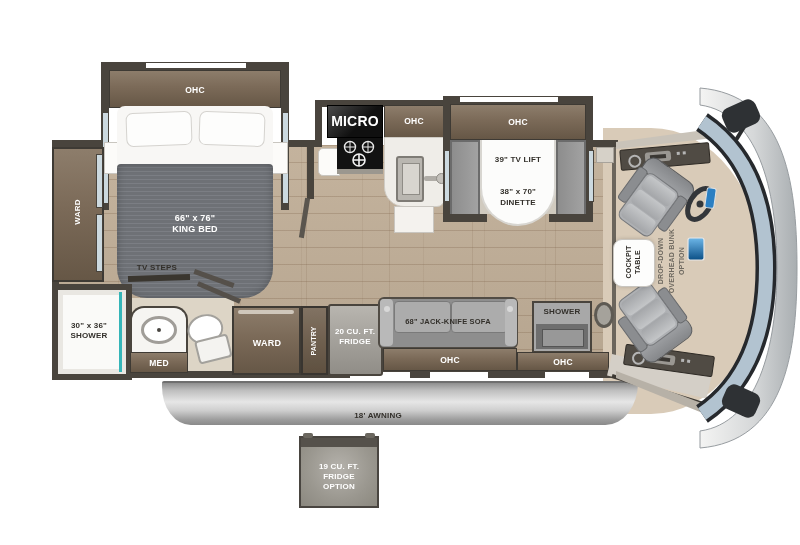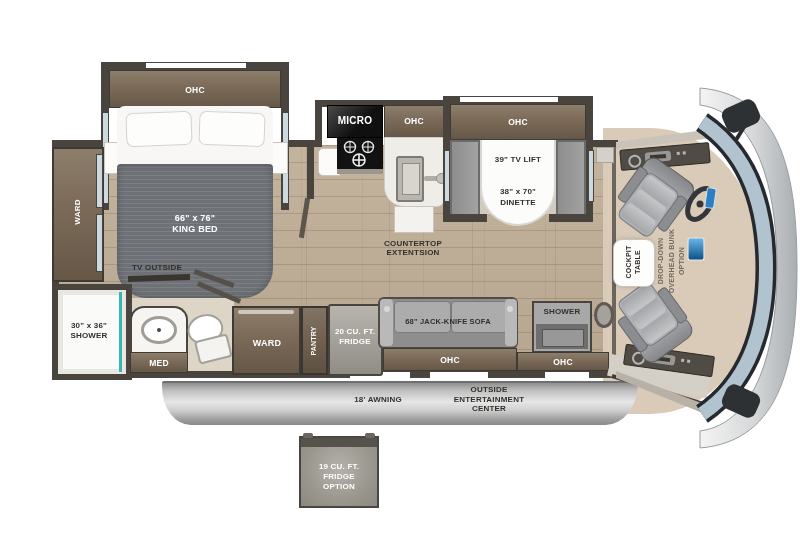--- a/index.html
+++ b/index.html
@@ -35,24 +35,21 @@
 <div id="stage">
 
   <div class="abs floor-wood" style="left:57px;top:145px;width:560px;height:228px"></div>
   <div class="abs" style="left:603px;top:128px;width:160px;height:286px;background:#d9cbb8;border-radius:0 70% 70% 0 / 0 50% 50% 0"></div>
   <div class="abs" style="left:612px;top:147px;width:4px;height:224px;background:#6b655c"></div>
   <div class="abs" style="left:128px;top:298px;width:106px;height:73px;background:#ddd5c6"></div>
 
   <div class="abs" style="left:162px;top:381px;width:476px;height:44px;border-top:2px solid #6f6f6f;box-sizing:border-box;
        background:linear-gradient(180deg,#8f8f8f 0%,#bfbfbf 18%,#e6e6e6 45%,#cfcfcf 65%,#9b9b9b 88%,#8a8a8a 100%);
        border-radius:2px 2px 34px 30px / 2px 2px 44px 40px"></div>
-  <div class="lbl ml" style="left:338px;top:394px;width:80px;height:11px">18' AWNING</div>
-  <div class="lbl ml" style="left:439px;top:385px;width:100px;height:29px;line-height:9.5px">OUTSIDE
-ENTERTAINMENT
-CENTER</div>
+  <div class="lbl ml" style="left:338px;top:410px;width:80px;height:11px">18' AWNING</div>
 
   <div class="abs" style="left:299px;top:436px;width:80px;height:72px;border:2px solid #494540;box-sizing:border-box;
        background:radial-gradient(ellipse at 50% 45%,#b5b2ac 0%,#9a978f 60%,#8b887f 100%)"></div>
   <div class="abs" style="left:303px;top:433px;width:10px;height:5px;background:#6b675f;border-radius:2px"></div>
   <div class="abs" style="left:365px;top:433px;width:10px;height:5px;background:#6b675f;border-radius:2px"></div>
   <div class="abs" style="left:301px;top:438px;width:76px;height:9px;background:#55514b"></div>
   <div class="lbl lblw ml" style="left:304px;top:461px;width:70px;height:32px;line-height:10px">19 CU. FT.
 FRIDGE
 OPTION</div>
 
@@ -85,21 +82,21 @@
   <div class="abs" style="left:117px;top:164px;width:156px;height:134px;border-radius:4px 4px 30px 30px;
        background:repeating-linear-gradient(180deg,#6e7176 0 3px,#7b7e84 3px 4px);box-shadow:inset 0 0 8px rgba(0,0,0,.25)"></div>
   <div class="lbl lblw ml" style="left:155px;top:212px;width:80px;height:24px;font-size:9px;line-height:11px">66" x 76"
 KING BED</div>
 
   <div class="abs wood-cab" style="left:52px;top:147px;width:52px;height:135px;border:2px solid #3e3a34;box-sizing:border-box"></div>
   <div class="glass" style="left:96px;top:154px;width:5px;height:52px"></div>
   <div class="glass" style="left:96px;top:214px;width:5px;height:56px"></div>
   <div class="lbl lblw rot" style="left:48px;top:205px;width:60px;height:14px;font-size:8px">WARD</div>
 
-  <div class="lbl ml" style="left:117px;top:262px;width:80px;height:11px">TV OUTSIDE</div>
+  <div class="lbl ml" style="left:117px;top:262px;width:80px;height:11px">TV STEPS</div>
   <div class="abs" style="left:128px;top:275px;width:62px;height:6px;background:#3a362f;transform:rotate(-2deg)"></div>
   <div class="abs" style="left:193px;top:276px;width:42px;height:5px;background:#55504a;transform:rotate(20deg)"></div>
 
   <div class="abs" style="left:196px;top:290px;width:46px;height:5px;background:#55504a;transform:rotate(23deg)"></div>
   <div class="abs" style="left:52px;top:284px;width:80px;height:96px;border:6px solid #49443d;box-sizing:border-box;background:#fafaf8;
        box-shadow:inset 0 0 0 5px #e9e7e2"></div>
   <div class="abs" style="left:119px;top:292px;width:3px;height:80px;background:#35b5b8"></div>
   <div class="lbl ml" style="left:60px;top:318px;width:58px;height:26px;font-size:8px;line-height:10px">30" x 36"
 SHOWER</div>
 
@@ -111,21 +108,21 @@
 
   <div class="abs" style="left:186px;top:314px;width:44px;height:52px;transform:rotate(-14deg)">
     <div class="abs" style="left:4px;top:0;width:32px;height:26px;border-radius:50%;background:#fff;border:2px solid #a3a19c"></div>
     <div class="abs" style="left:8px;top:24px;width:30px;height:20px;background:#f4f3f0;border:2px solid #a3a19c;border-radius:4px"></div>
   </div>
 
   <div class="wall" style="left:307px;top:147px;width:7px;height:52px"></div>
   <div class="abs" style="left:302px;top:198px;width:5px;height:40px;background:#5a554e;transform:rotate(9deg)"></div>
 
   <div class="abs" style="left:327px;top:105px;width:56px;height:33px;background:linear-gradient(135deg,#4a4a4a 0%,#101010 60%);border:1px solid #000;box-sizing:border-box"></div>
-  <div class="lbl lblw" style="left:330px;top:115px;width:50px;height:12px;font-size:10px">MICRO</div>
+  <div class="lbl lblw" style="left:330px;top:115px;width:50px;height:12px;font-size:14px">MICRO</div>
   <div class="abs wood-cab" style="left:384px;top:105px;width:61px;height:33px;border:1px solid #3e3a34;box-sizing:border-box"></div>
   <div class="lbl lblw" style="left:384px;top:115px;width:60px;height:12px;font-size:8.5px">OHC</div>
 
   <div class="abs" style="left:318px;top:148px;width:20px;height:26px;background:#fcfbf9;border:1px solid #c9c6c0;border-radius:5px 0 0 5px"></div>
   <svg class="abs" style="left:337px;top:138px" width="46" height="36" viewBox="0 0 46 36">
     <rect width="46" height="31" fill="#121212"></rect>
     <rect y="31" width="46" height="5" fill="#9b978f"></rect>
     <circle cx="13" cy="9" r="5.5" fill="none" stroke="#e8e8e8" stroke-width="1.4"></circle>
     <path d="M13 3.5 V14.5 M7.5 9 H18.5" stroke="#e8e8e8" stroke-width="1"></path>
     <circle cx="31" cy="9" r="5.5" fill="none" stroke="#e8e8e8" stroke-width="1.4"></circle>
@@ -133,22 +130,20 @@
     <circle cx="22" cy="22" r="6" fill="none" stroke="#f2f2f2" stroke-width="1.6"></circle>
     <path d="M22 16 V28 M16 22 H28" stroke="#f2f2f2" stroke-width="1.6"></path>
   </svg>
 
   <div class="abs" style="left:384px;top:137px;width:61px;height:70px;background:#efede8;border:1px solid #cfccc5;border-radius:0 0 8px 20px;box-sizing:border-box"></div>
   <div class="abs" style="left:396px;top:156px;width:28px;height:46px;background:#b9b6b0;border:2px solid #7e7b75;border-radius:3px;box-sizing:border-box"></div>
   <div class="abs" style="left:402px;top:163px;width:16px;height:30px;background:#d8d5cf;border:1px solid #8f8c86"></div>
   <div class="abs" style="left:424px;top:176px;width:14px;height:5px;background:#b0ada7;border-radius:2px"></div>
   <div class="abs" style="left:436px;top:173px;width:9px;height:9px;background:#c4c1bb;border:1px solid #8f8c86;border-radius:50%"></div>
   <div class="abs" style="left:394px;top:206px;width:38px;height:25px;background:#f4f2ee;border:1px solid #c9c6c0"></div>
-  <div class="lbl ml" style="left:363px;top:238px;width:100px;height:20px;line-height:9.5px">COUNTERTOP
-EXTENTSION</div>
 
   <div class="wall" style="left:443px;top:96px;width:150px;height:8px"></div>
   <div class="abs" style="left:460px;top:97px;width:98px;height:5px;background:#fff"></div>
   <div class="wall" style="left:443px;top:96px;width:7px;height:126px"></div>
   <div class="wall" style="left:586px;top:96px;width:7px;height:126px"></div>
   <div class="glass" style="left:444px;top:150px;width:4px;height:50px"></div>
   <div class="glass" style="left:588px;top:150px;width:4px;height:50px"></div>
   <div class="abs" style="left:450px;top:140px;width:136px;height:74px;background:#d0cabf"></div>
   <div class="abs wood-cab" style="left:450px;top:104px;width:136px;height:36px;border:1px solid #3e3a34;box-sizing:border-box"></div>
   <div class="lbl lblw" style="left:488px;top:116px;width:60px;height:12px;font-size:8.5px">OHC</div>

